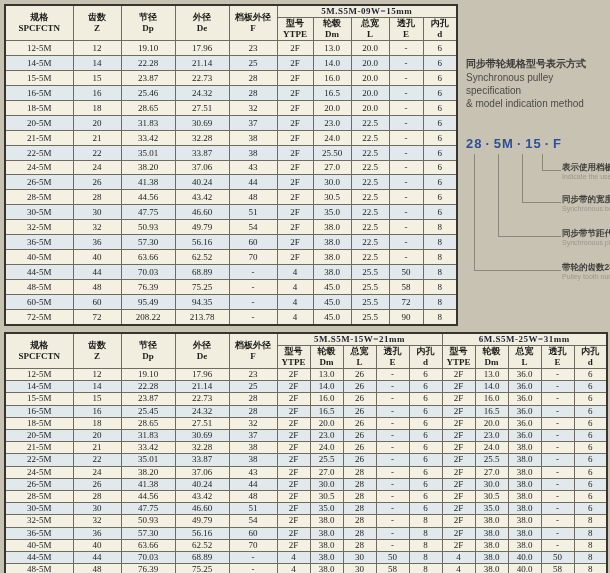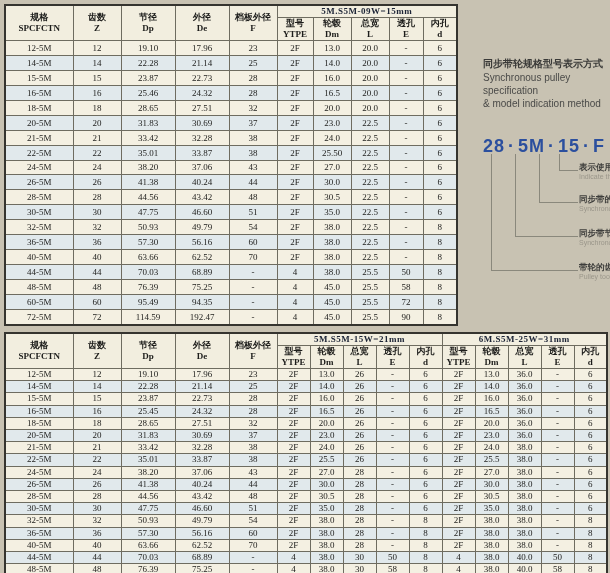--- a/index.html
+++ b/index.html
@@ -29,28 +29,28 @@
   th .cn{font-size:9px;line-height:11px;}
   th .sym{font-size:9px;line-height:11px;font-weight:bold;}
   #top-table td{font-size:9px;line-height:12px;height:12px;}
   #bottom-table td{font-size:9px;line-height:11.2px;height:11px;}
   tbody tr:nth-child(even){background:#e1e9ec;}
   tbody tr:nth-child(odd){background:#f4f0e2;}
 
   
   .side-panel{
     width:150px;flex:1;position:relative;
-    padding:52px 2px 0 25px;
+    padding:52px 2px 0 8px;
     font-family:"Liberation Sans","DejaVu Sans",sans-serif;
   }
   .panel-title .cnl{font-size:10px;font-weight:bold;color:#3a3a38;line-height:15px;}
   .panel-title .enl{font-size:10px;color:#4a4a48;line-height:13px;}
   .model-diagram{position:relative;margin-top:26px;height:190px;}
   .model-code{
-    font-size:18px;font-weight:bold;color:#2b4f9e;
+    font-size:13px;font-weight:bold;color:#2b4f9e;
     letter-spacing:1px;font-family:"Liberation Sans","DejaVu Sans",sans-serif;
   }
   .model-code .dot{margin:0 3px;color:#2b4f9e;}
   .lead-line{
     position:absolute;
     border-left:1px solid #8a887c;
     border-bottom:1px solid #8a887c;
   }
   .anno{position:absolute;left:96px;width:60px;}
   .anno .cn{font-size:8.5px;font-weight:bold;color:#3c3c3a;line-height:10px;white-space:nowrap;}
@@ -338,22 +338,22 @@
             <td>-</td>
             <td>4</td>
             <td>45.0</td>
             <td>25.5</td>
             <td>72</td>
             <td>8</td>
           </tr>
           <tr>
             <td>72-5M</td>
             <td>72</td>
-            <td>114.59</td>
-            <td>192.47</td>
+            <td>208.22</td>
+            <td>213.78</td>
             <td>-</td>
             <td>4</td>
             <td>45.0</td>
             <td>25.5</td>
             <td>90</td>
             <td>8</td>
           </tr>
         </tbody>
     </table>
 

